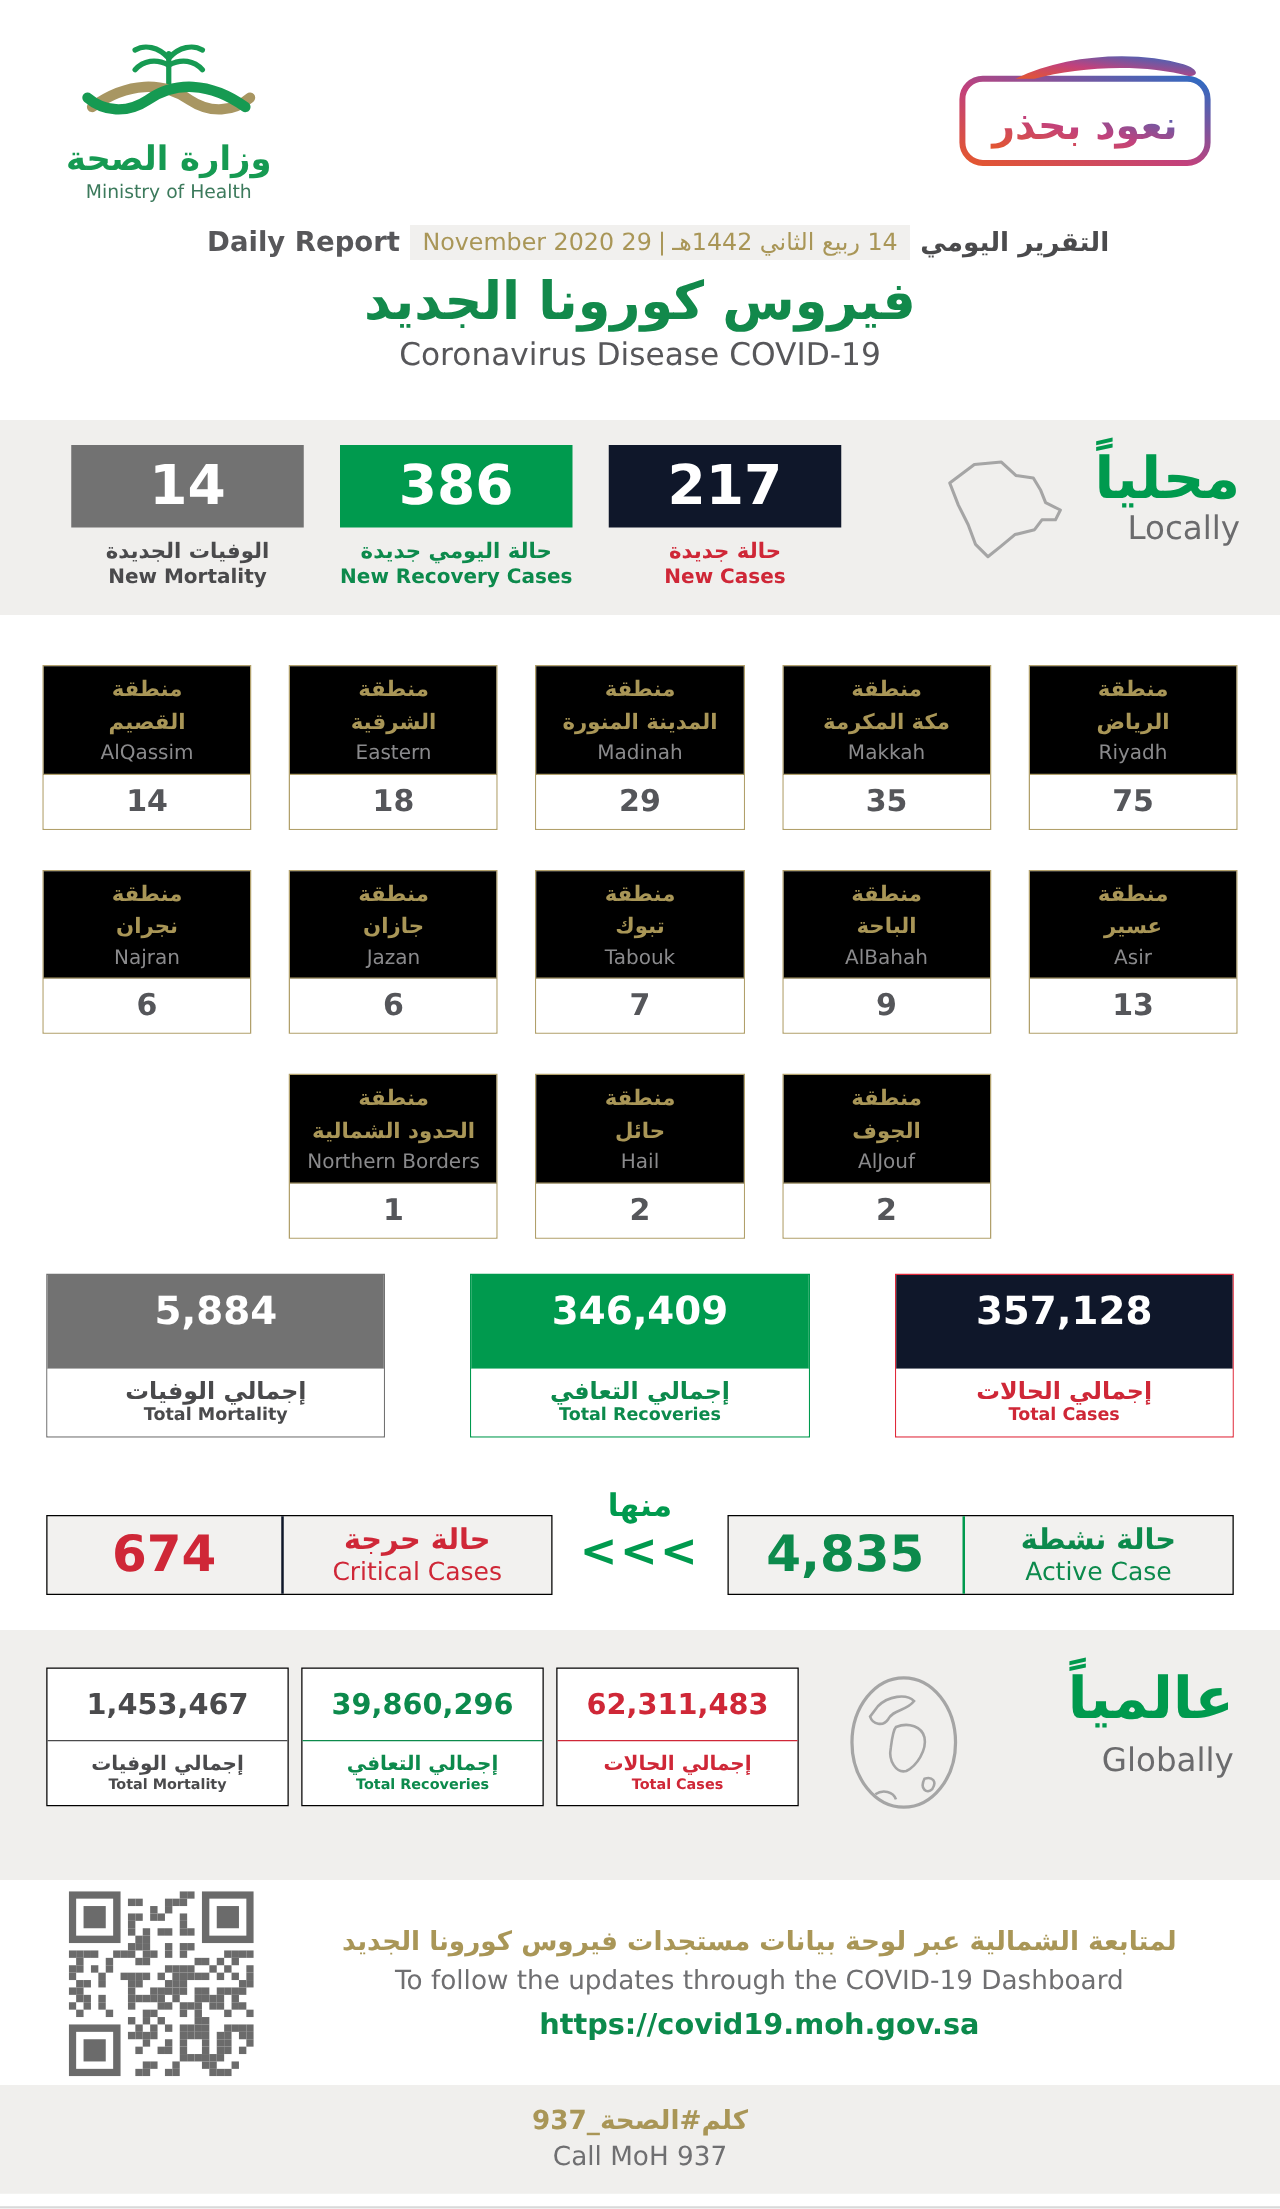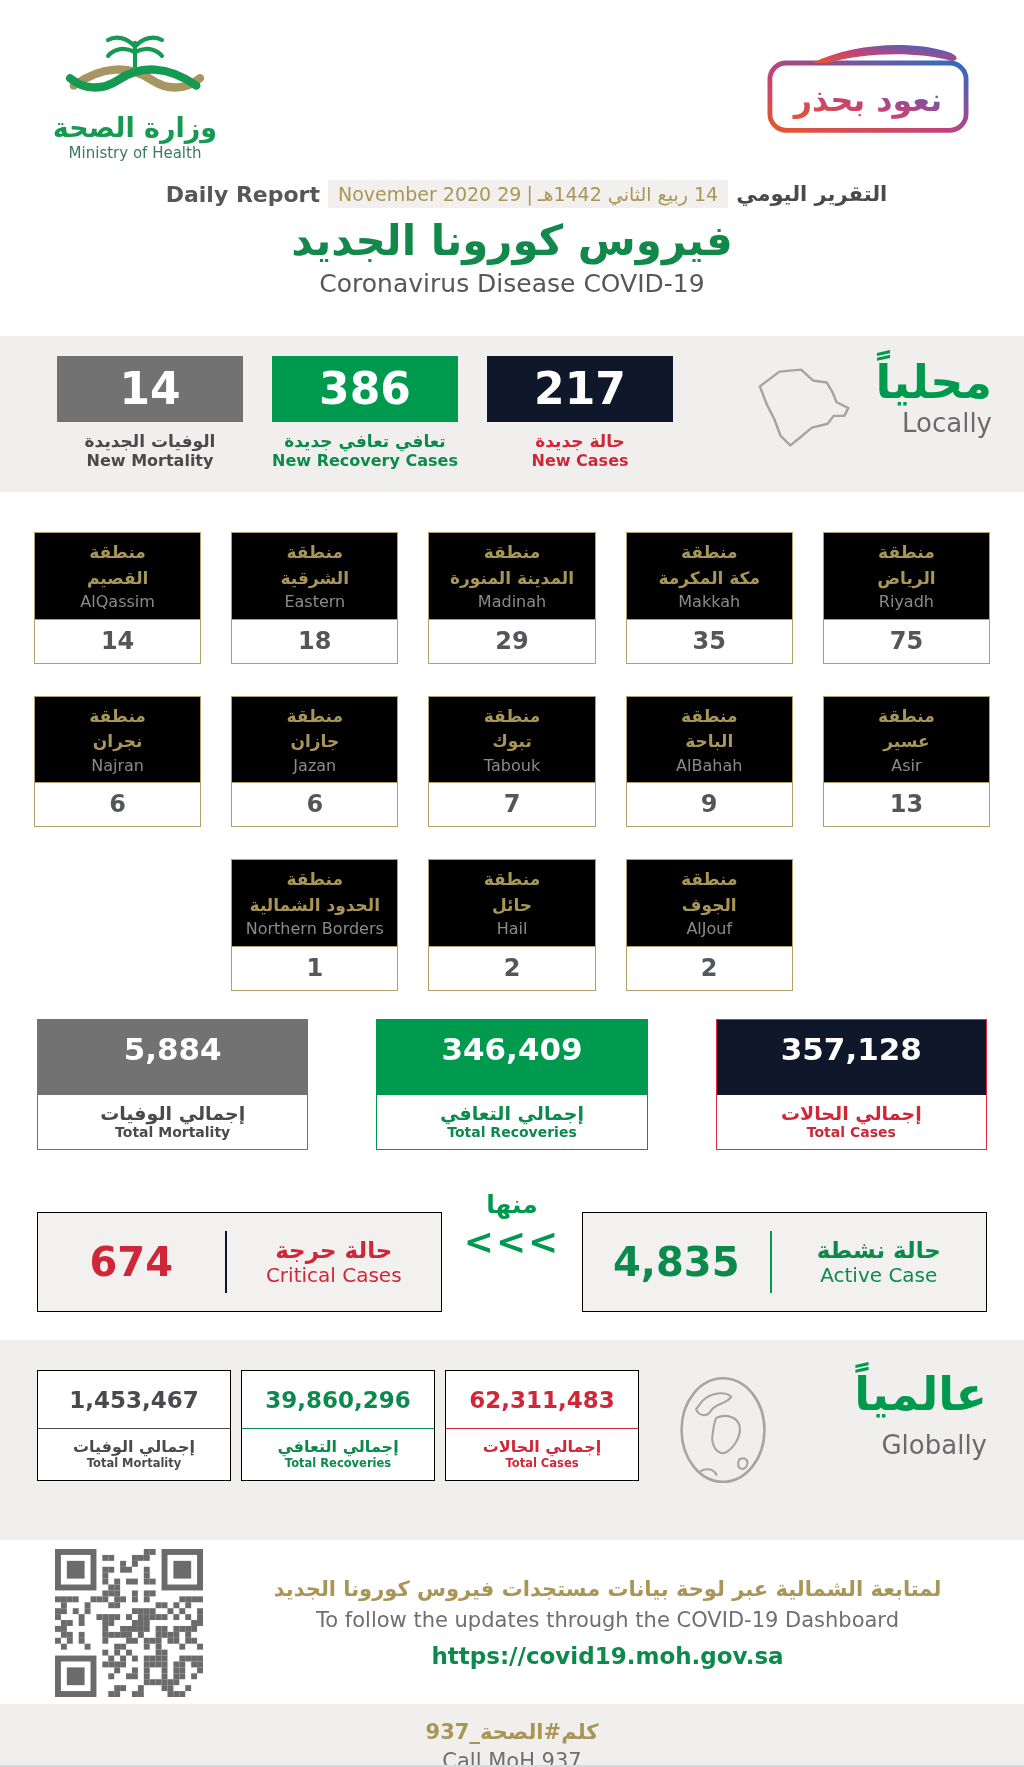--- a/index.html
+++ b/index.html
@@ -57,21 +57,21 @@
   .totals { display:flex; gap:68px; margin:28px 37px 0; }
   .tbox { flex:1; text-align:center; border:1.5px solid; }
   .tbox-num { height:75px; line-height:58px; color:#fff; font-size:31px; font-weight:bold; }
   .tbox-labels { padding:7px 0 9px; background:#fff; }
   .tbox-ar { font-size:19px; font-weight:bold; }
   .tbox-en { font-size:14px; font-weight:bold; }
   .bd-gray { border-color:#727272; } .bd-green { border-color:#009a4e; } .bd-red { border-color:#e0293a; }
 
   
   .summary-row { display:flex; justify-content:space-between; align-items:flex-start; margin:40px 37px 0; }
-  .sum-box { width:405px; height:100px; background:#f2f1ef; display:flex; align-items:center; border:1px solid; margin-top:22px; }
+  .sum-box { width:405px; height:64px; background:#f2f1ef; display:flex; align-items:center; border:1px solid; margin-top:22px; }
   .sum-num { flex:1; text-align:center; font-size:40px; font-weight:bold; }
   .sum-div { width:2px; height:62px; }
   .sum-labels { flex:1.15; text-align:center; }
   .sum-ar { font-size:23px; font-weight:bold; }
   .sum-en { font-size:20px; }
   .sum-mid { display:flex; flex-direction:column; align-items:center; margin-top:0; }
   .minha { color:#009a4e; font-size:25px; font-weight:bold; }
   .chevrons { color:#009a4e; font-size:36px; font-weight:bold; letter-spacing:2px; line-height:1.3; }
 
   
@@ -154,21 +154,21 @@
   <div class="title-en">Coronavirus Disease COVID-19</div>
 
   <div class="local-strip">
     <div class="stat">
       <div class="stat-box bg-gray">14</div>
       <div class="stat-ar c-dark">الوفيات الجديدة</div>
       <div class="stat-en c-dark">New Mortality</div>
     </div>
     <div class="stat">
       <div class="stat-box bg-green">386</div>
-      <div class="stat-ar c-green">تعافي تعافي جديدة</div>
+      <div class="stat-ar c-green">حالة اليومي جديدة</div>
       <div class="stat-en c-green">New Recovery Cases</div>
     </div>
     <div class="stat">
       <div class="stat-box bg-red">217</div>
       <div class="stat-ar c-red">حالة جديدة</div>
       <div class="stat-en c-red">New Cases</div>
     </div>
     <div class="map-locally">
       <svg width="118" height="104" viewBox="0 0 120 100">
         <path d="M12,28 L32,13 L54,11 L66,22 L80,24 L86,34 L90,44 L102,50 L98,58 L87,58 L81,66 L65,70 L53,80 L43,88 L33,78 L27,62 L19,46 Z" fill="none" stroke="#a5a5a5" stroke-width="2.5" stroke-linejoin="round"></path>

